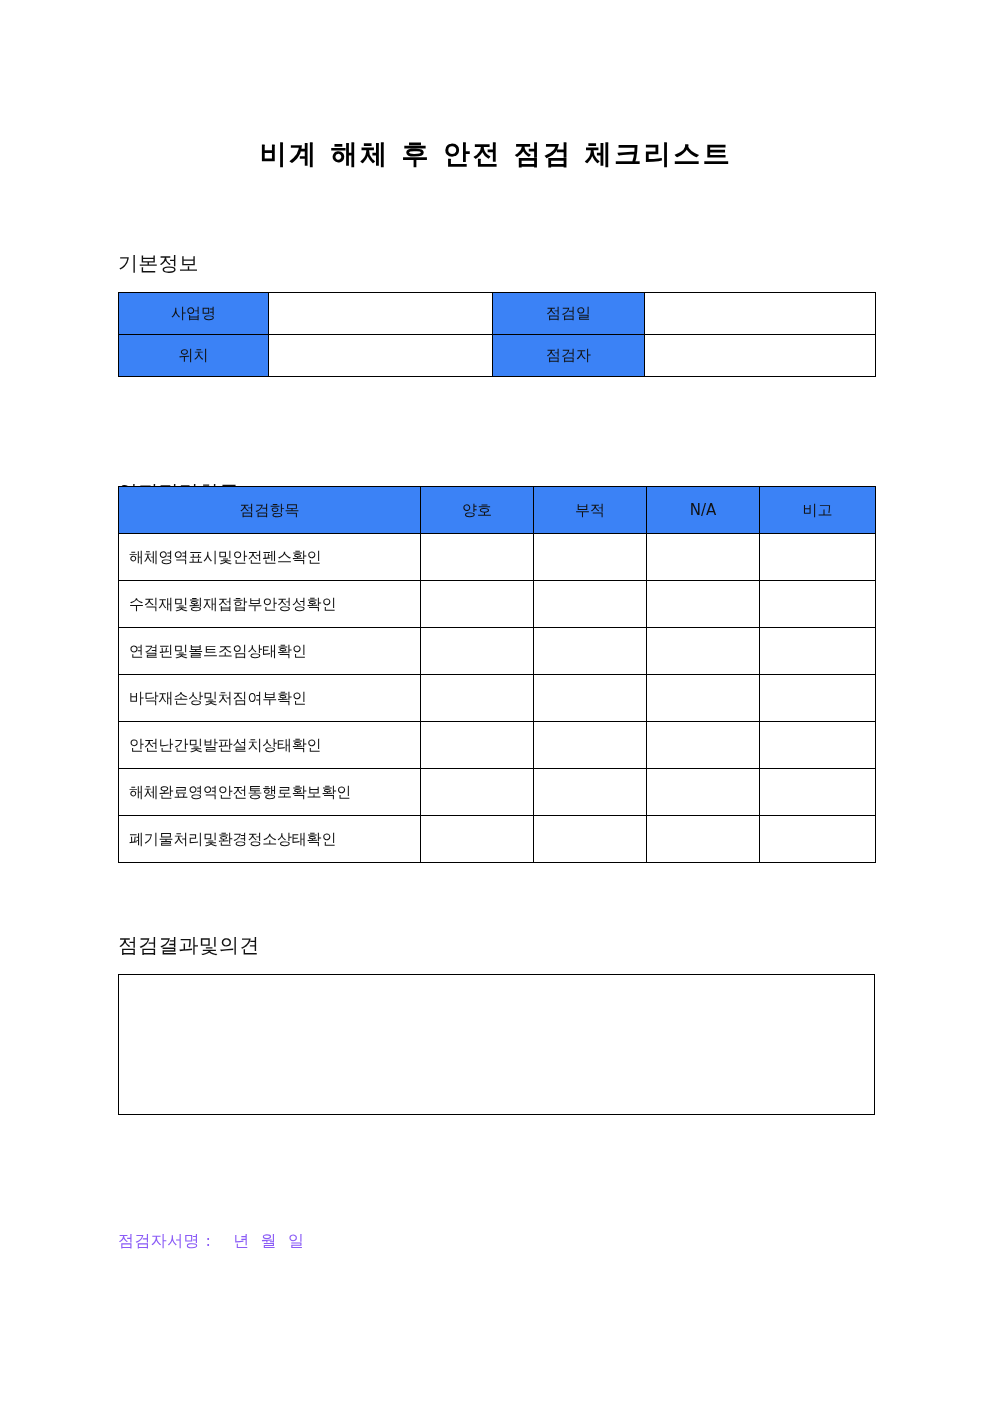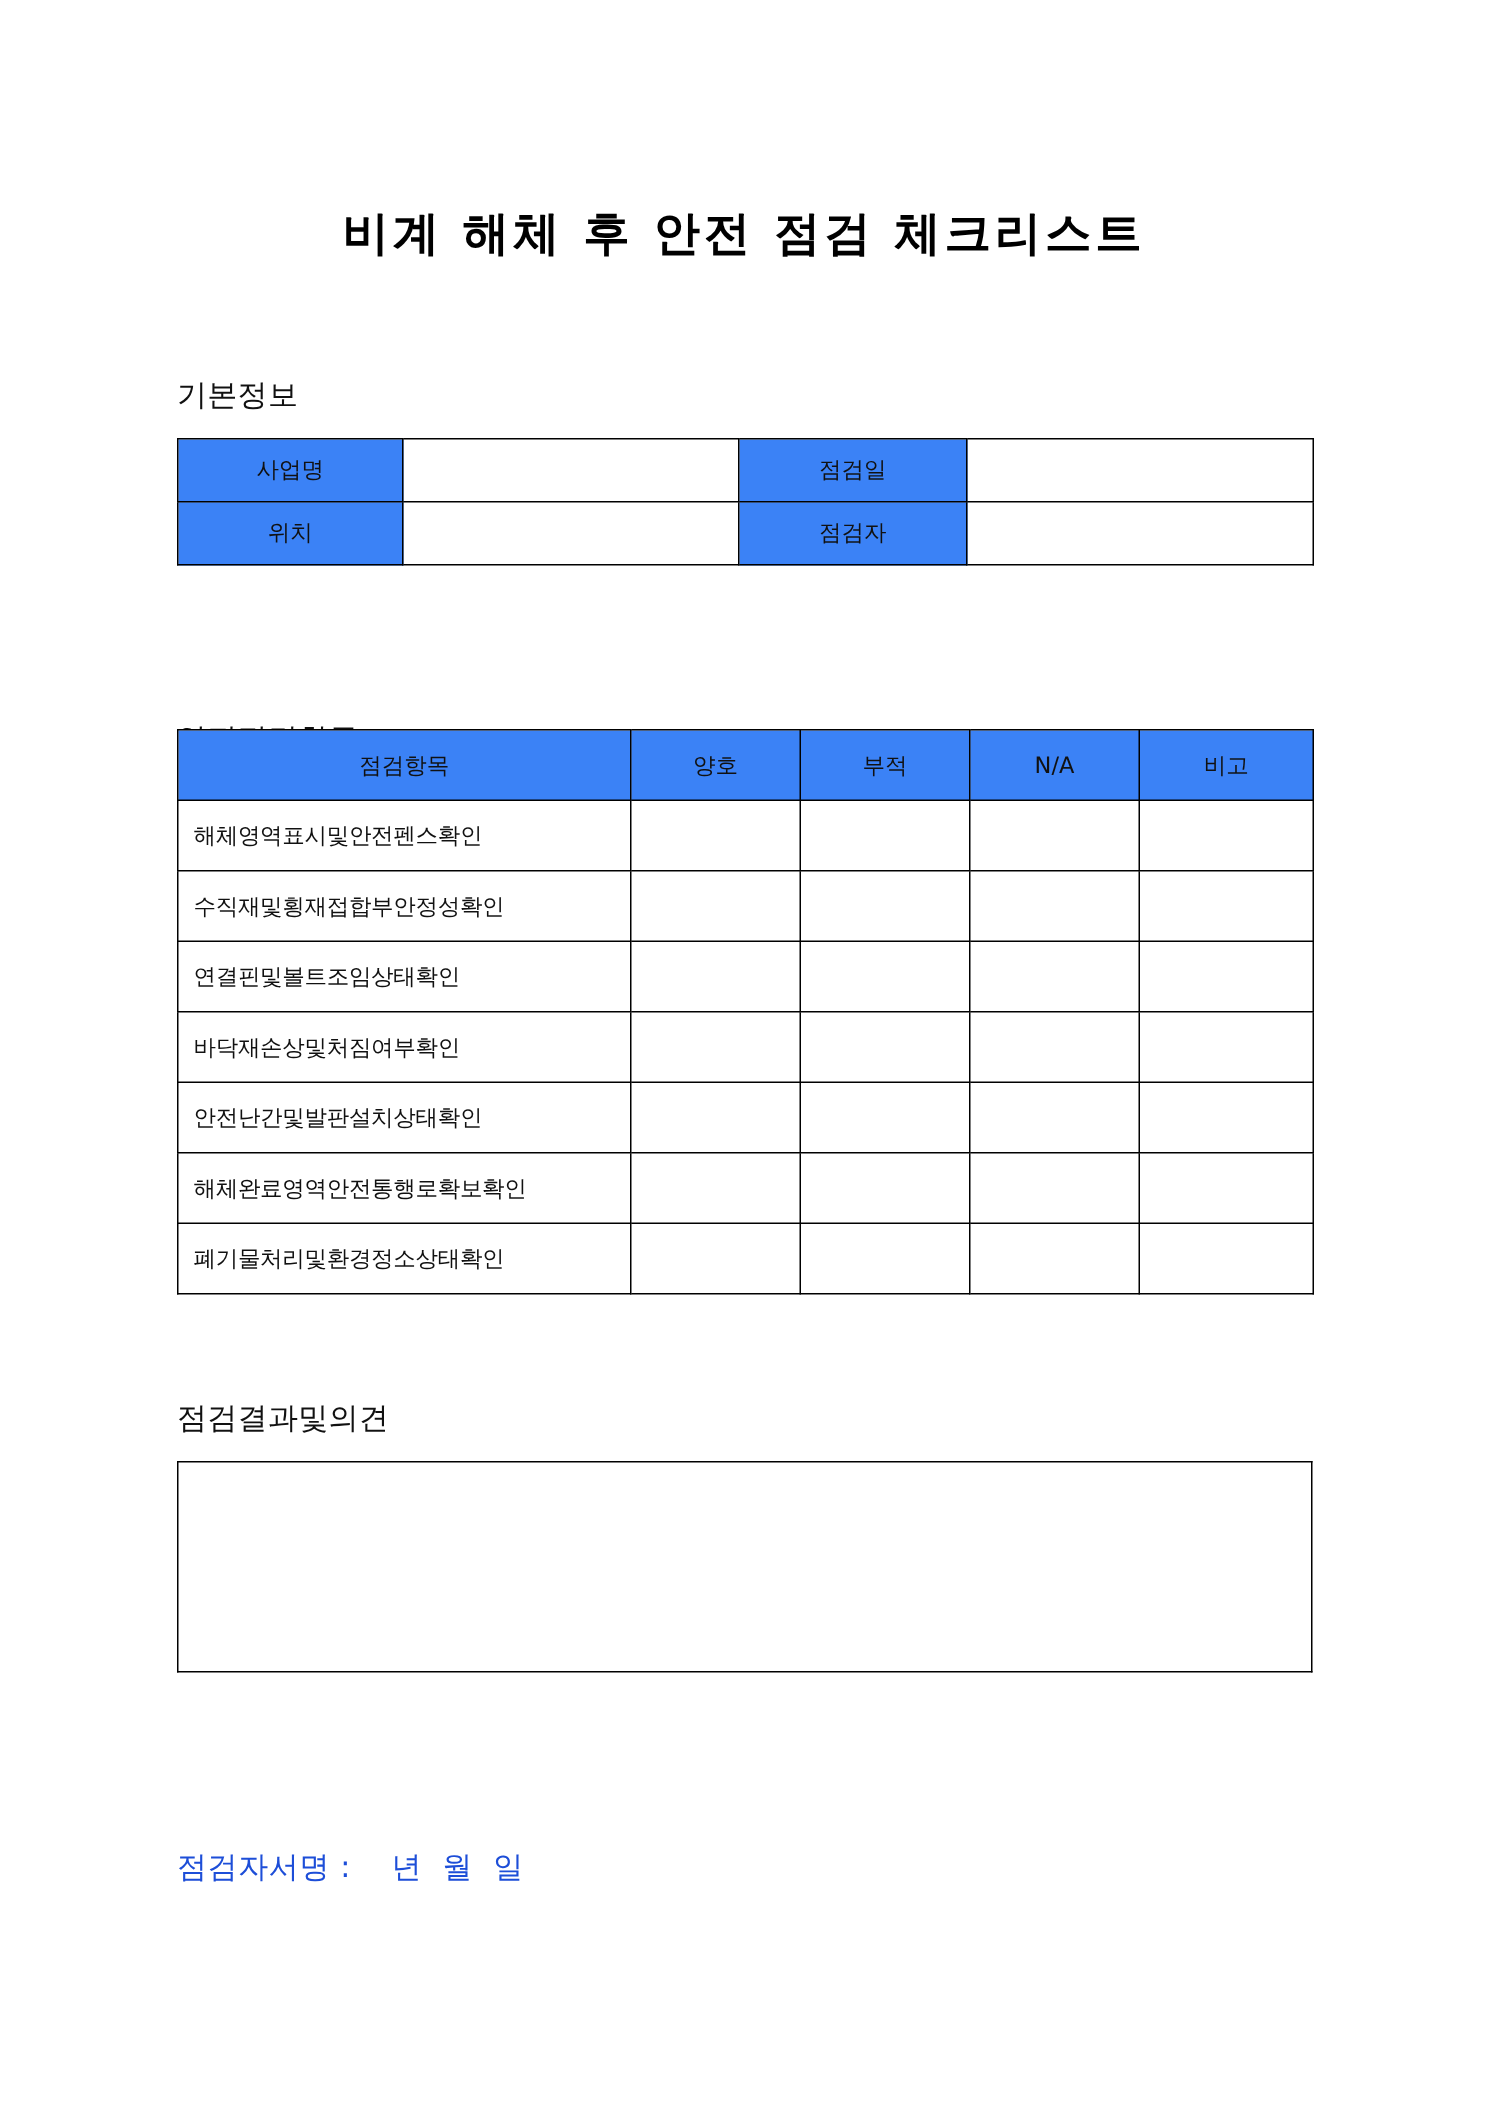--- a/index.html
+++ b/index.html
@@ -25,21 +25,21 @@
     box-sizing: border-box;
   }
 
   
   .doc-title {
     position: absolute;
     left: 0;
     top: 136px;
     width: 992px;
     text-align: center;
-    font-size: 31px;
+    font-size: 27px;
     font-weight: bold;
     letter-spacing: 2.5px;
     line-height: 1.3;
     color: #000;
   }
 
   
   .section-heading {
     position: absolute;
     left: 118px;
@@ -120,24 +120,24 @@
     height: 140px;
     vertical-align: top;
     padding-top: 8px;
   }
 
   
   .signature {
     position: absolute;
     left: 118px;
     top: 1231px;
-    font-size: 20px;
+    font-size: 16px;
     font-weight: normal;
     letter-spacing: 0.4px;
-    color: #1d4ed8;
+    color: #8b5cf6;
     white-space: pre;
   }
 </style>
 </head>
 <body>
 
 <div class="page">
 
   <div class="doc-title">비계 해체 후 안전 점검 체크리스트</div>
 

